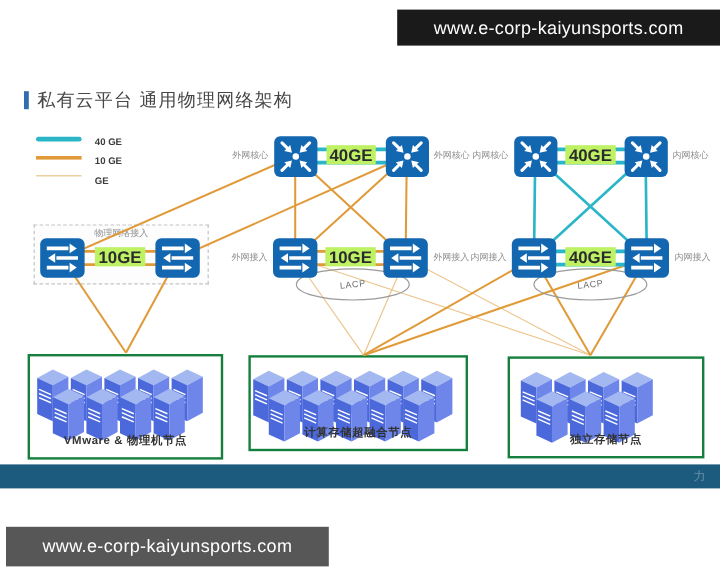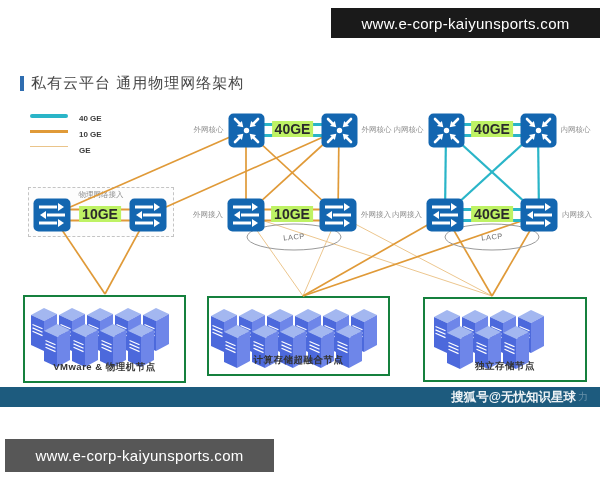--- a/index.html
+++ b/index.html
@@ -463,17 +463,16 @@
         <polygon points="0,0 -6,-4 -6,4" transform="translate(31,9)" fill="#fff"></polygon>
         <line x1="32" y1="17" x2="14" y2="17" stroke="#fff" stroke-width="3"></line>
         <polygon points="0,0 6,-4 6,4" transform="translate(7,17)" fill="#fff"></polygon>
         <line x1="6" y1="25" x2="24" y2="25" stroke="#fff" stroke-width="3"></line>
         <polygon points="0,0 -6,-4 -6,4" transform="translate(31,25)" fill="#fff"></polygon>
       </svg></div>
     <div class="node-label" style="top: 210px; left: 562px;">内网接入</div>
   </div>
 
 <div class="footbar">
-  <span>搜狐号@无忧知识星球</span>
   <span class="faint">力</span>
 </div>
 
 <div class="graybox">www.e-corp-kaiyunsports.com</div>
 
 </body></html>

